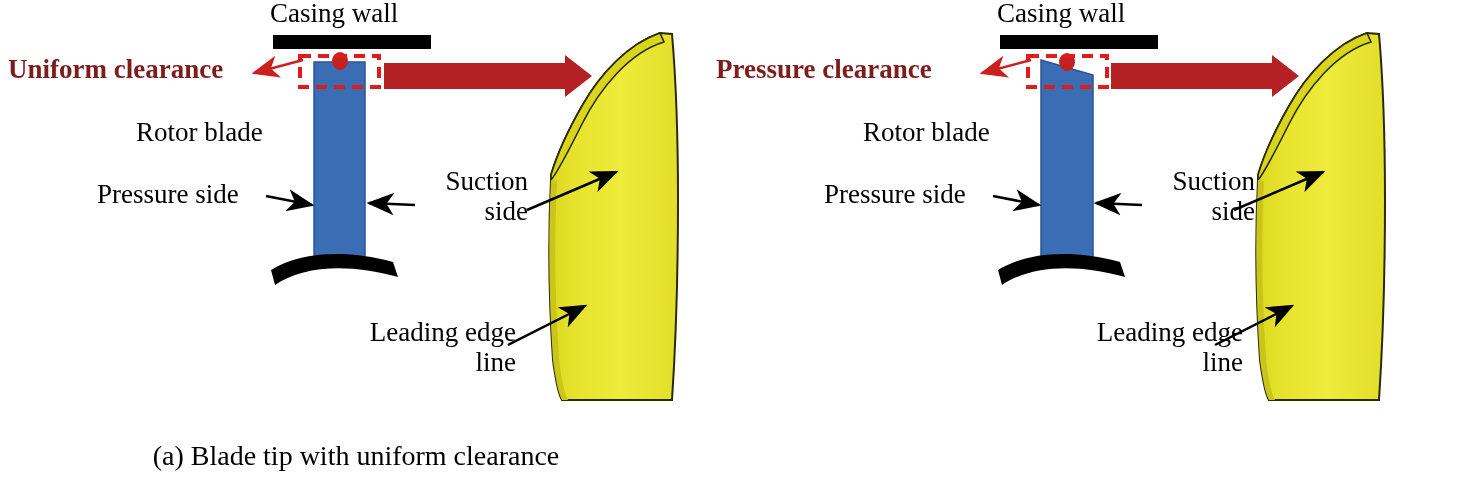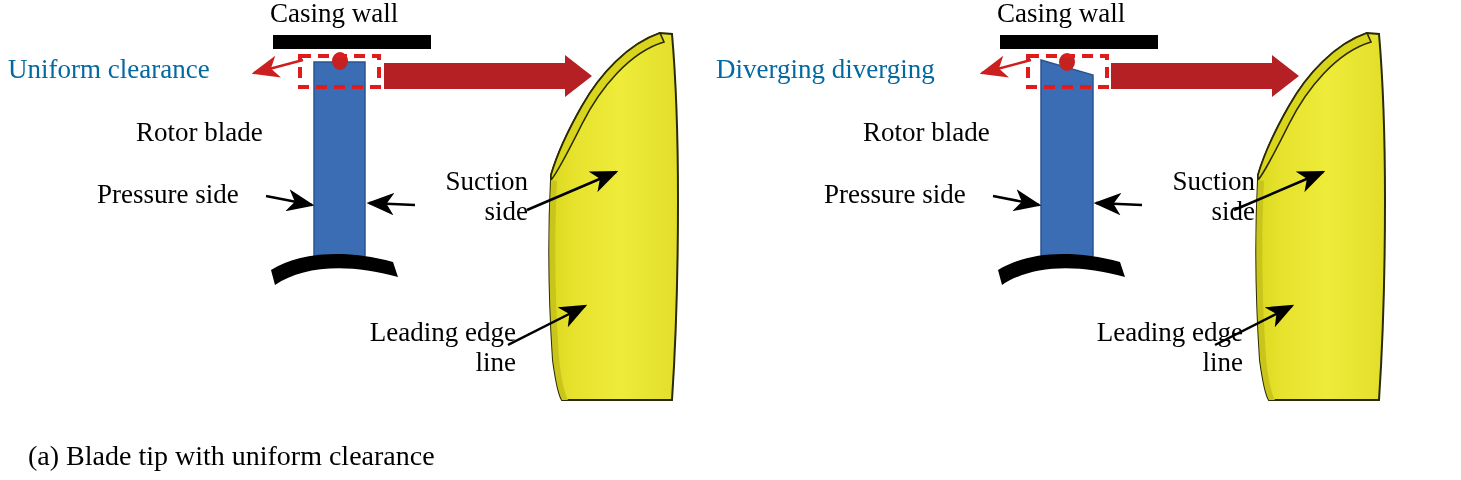--- a/index.html
+++ b/index.html
@@ -36,31 +36,30 @@
 
   .lbl {
     position: absolute;
     color: #000000;
     font-size: 27px;
     line-height: 30px;
     white-space: nowrap;
     font-family: "Liberation Serif", "DejaVu Serif", serif;
   }
   .lbl.center { text-align: right; }
-  .lbl.red { color: #0369a1; }
+  .lbl.red { color: #7f1d1d; font-weight: bold; }
 
   .caption {
     position: absolute;
     top: 440px;
     font-size: 28px;
     line-height: 32px;
     color: #000000;
     white-space: nowrap;
-    text-align: left;
-    padding-left: 28px;
+    text-align: center;
   }
   #caption-a { left: 0px;  width: 712px; }
   #caption-b { left: 712px; width: 749px; }
 </style>
 </head>
 <body>
 
 <div class="figure">
 
   <div class="panel" id="panel-a">
@@ -209,21 +208,21 @@
 
       <line x1="430" y1="205" x2="384" y2="203" stroke="#000000" stroke-width="2.5" marker-end="url(#arrB1)"></line>
 
       <line x1="522" y1="210" x2="611" y2="172" stroke="#000000" stroke-width="2.5" marker-end="url(#arrB1)"></line>
 
       <line x1="503" y1="345" x2="580" y2="306" stroke="#000000" stroke-width="2.5" marker-end="url(#arrB1)"></line>
     </svg>
 
     <div class="lbl" style="left:285px; top:-2px;">Casing wall</div>
 
-    <div class="lbl red" style="left:4px; top:54px;">Diverging diverging</div>
+    <div class="lbl red" style="left:4px; top:54px;">Pressure clearance</div>
 
     <div class="lbl" style="left:151px; top:117px;">Rotor blade</div>
 
     <div class="lbl" style="left:112px; top:179px;">Pressure side</div>
 
     <div class="lbl center" style="left:433px; top:166px; width:110px;">
       <span>Suction</span><br>
       <span>side</span>
     </div>
 

